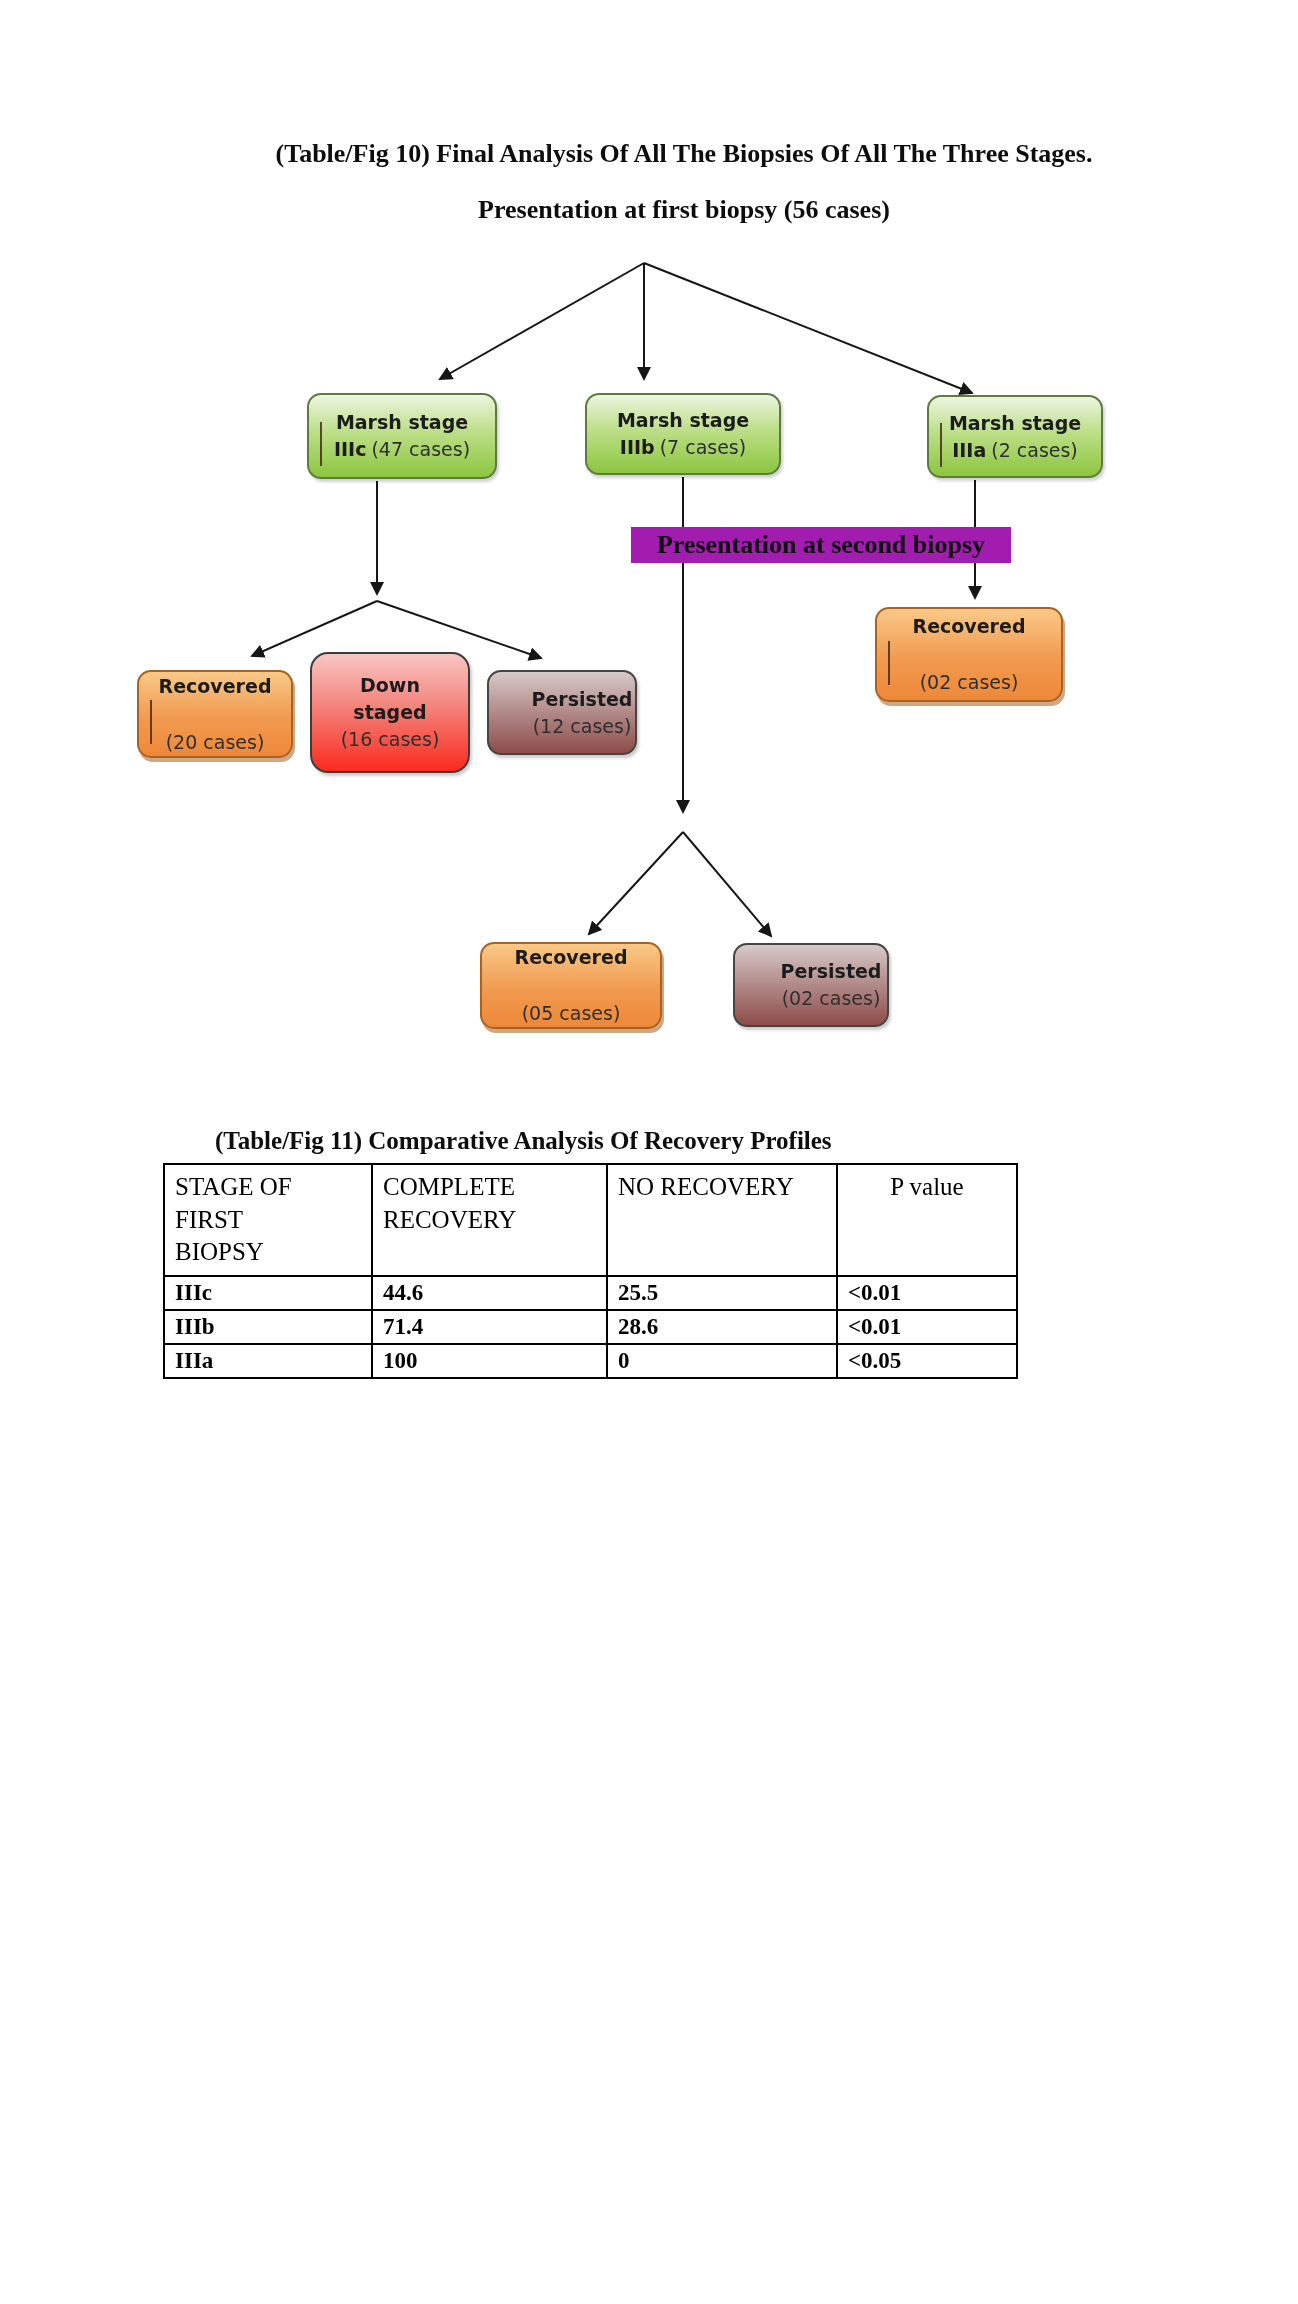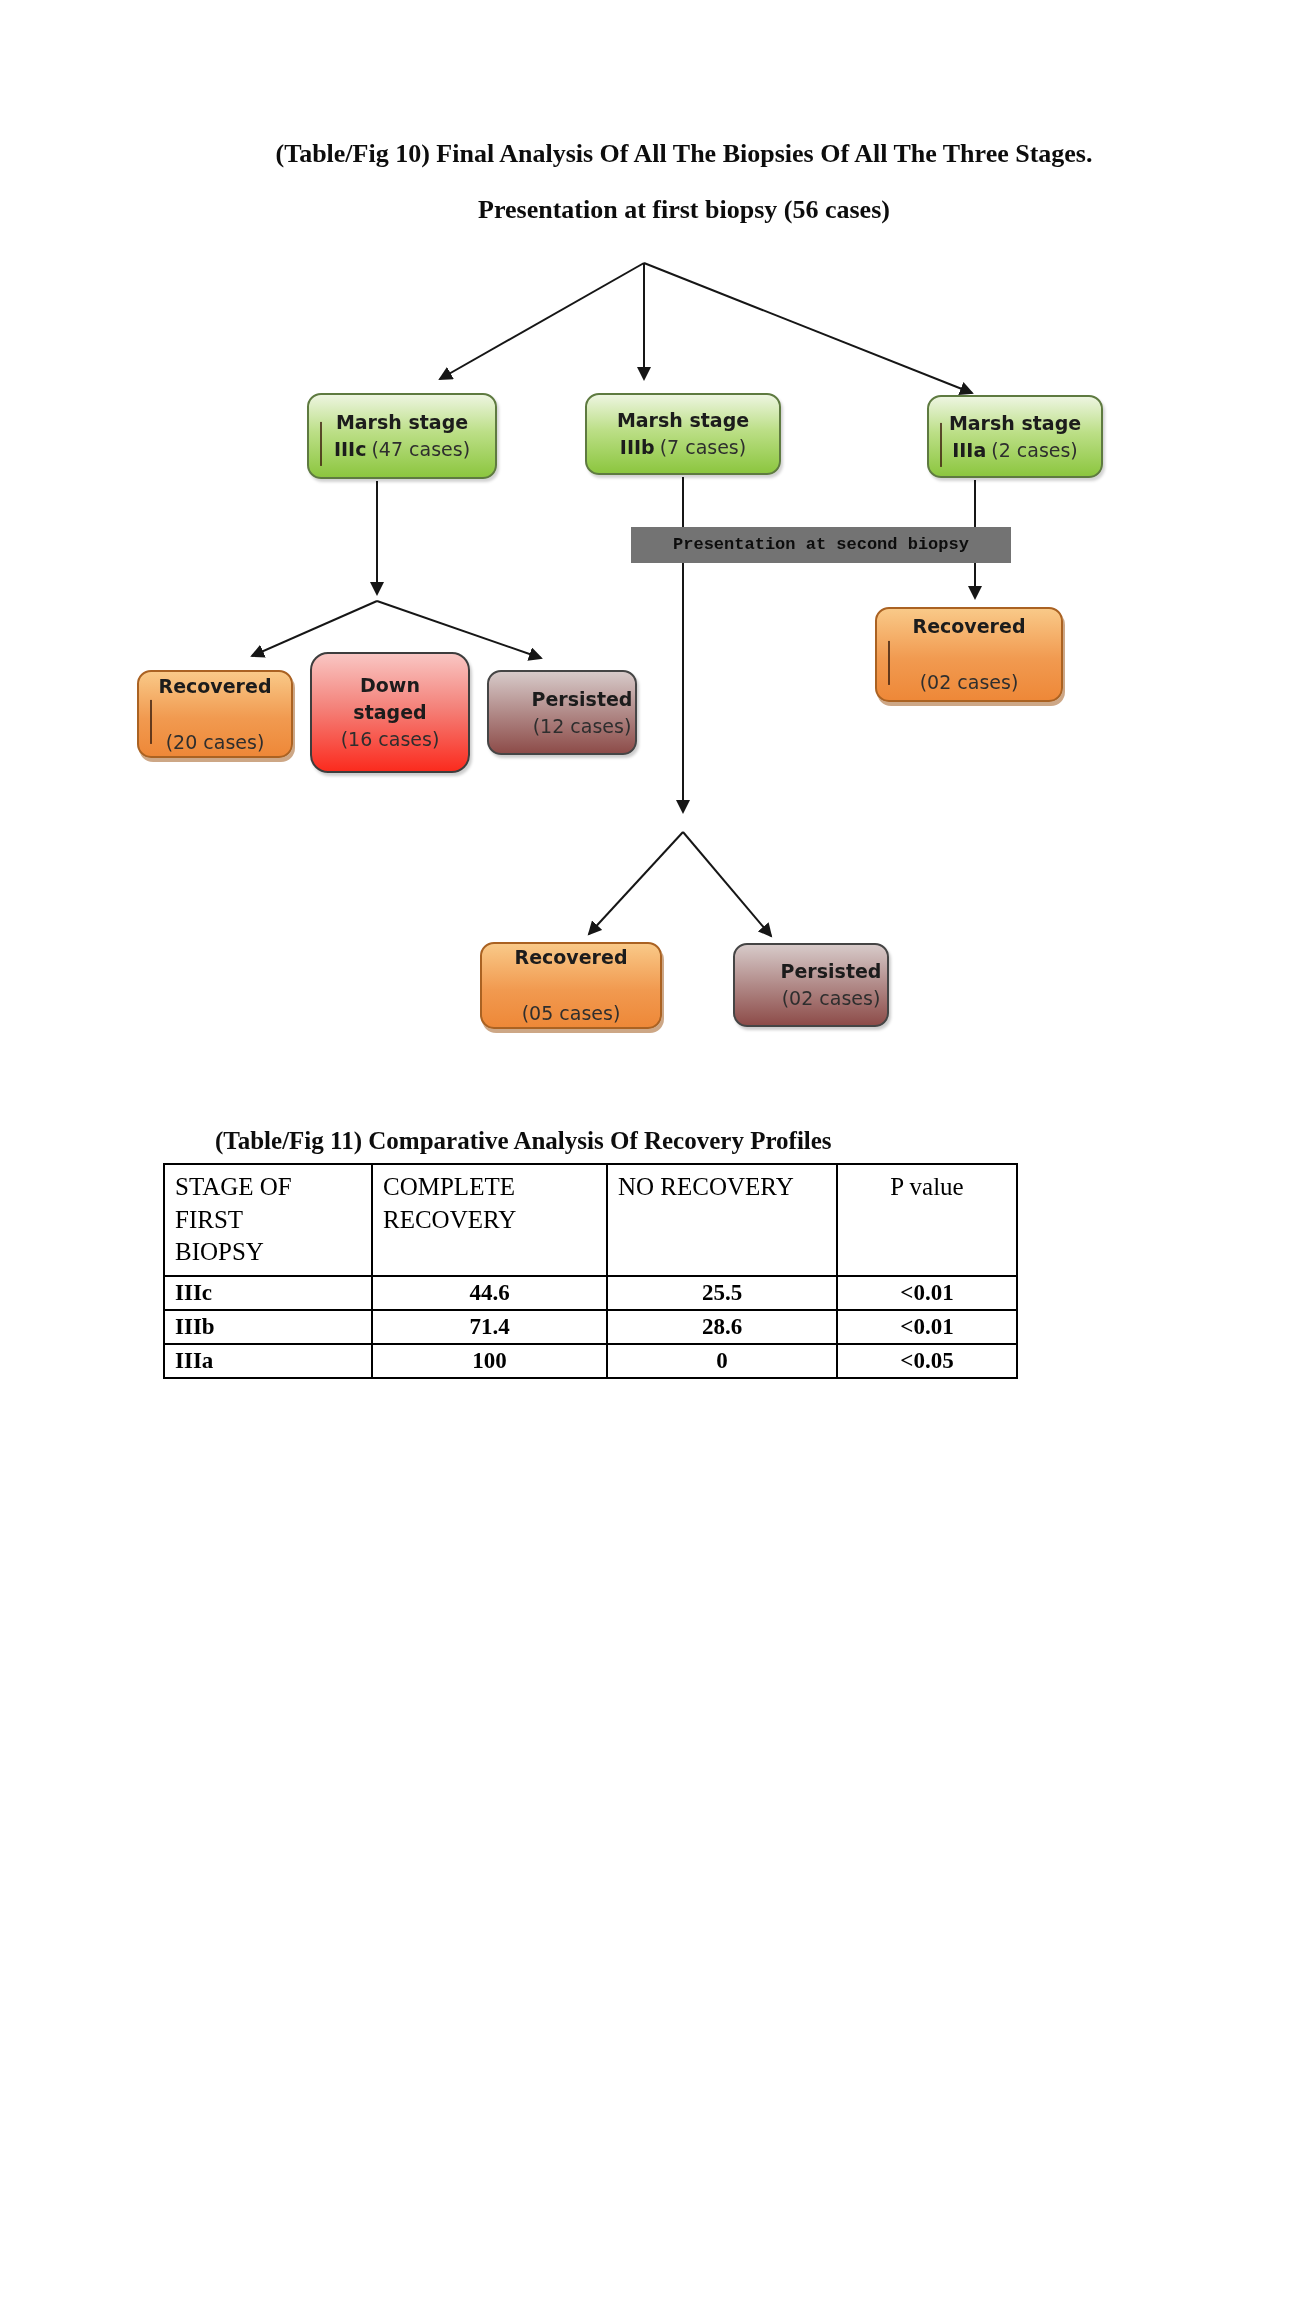--- a/index.html
+++ b/index.html
@@ -5,22 +5,22 @@
   html,body{margin:0;padding:0;background:#ffffff;}
   .page{position:relative;width:1298px;height:2304px;background:#fff;overflow:hidden;
         font-family:"Liberation Serif",serif;color:#111;}
   .title{position:absolute;left:0;width:1298px;text-align:center;
          font-weight:bold;font-size:26px;line-height:1.25;color:#0d0d0d;margin-left:35px;}
   .t1{top:138px;}
   .t2{top:194px;}
   .t3{position:absolute;left:215px;top:1127px;font-weight:bold;font-size:25px;color:#0d0d0d;}
   .svglayer{position:absolute;left:0;top:0;z-index:1;}
   .second-label{position:absolute;left:631px;top:527px;width:380px;z-index:2;
-                background:#737373;text-align:center;font-weight:bold;font-size:17px;
-                line-height:36px;color:#0d0d0d;font-family:Liberation Mono, monospace;}
+                background:#a21caf;text-align:center;font-weight:bold;font-size:26px;
+                line-height:36px;color:#0d0d0d;}
   .node{position:absolute;z-index:2;display:flex;flex-direction:column;justify-content:center;
         align-items:center;text-align:center;border-radius:14px;
         font-family:"DejaVu Sans","Liberation Sans",sans-serif;
         font-size:19px;line-height:27px;color:#1c1c1c;box-sizing:border-box;padding:4px 8px;}
   .node .b{font-weight:bold;}
   .node .r{font-weight:normal;color:#2e2e2e;}
   .node .l2 .b{margin-right:5px;}
   .node .l2{white-space:nowrap;}
   .green{background:linear-gradient(#edf5e0,#bcdf87 45%,#8cc63f);
          border:2px solid #5e7a40;box-shadow:2px 3px 3px rgba(0,0,0,.18);}
@@ -34,21 +34,21 @@
                  width:2px;height:44px;background:rgba(64,34,16,.8);}
   .wrapbox{display:block;padding:0 18px;}
   table.tbl{position:absolute;left:163px;top:1163px;width:853px;z-index:2;
             border-collapse:collapse;table-layout:fixed;background:#fff;
             font-family:"Liberation Serif",serif;color:#000;}
   .tbl th,.tbl td{border:2px solid #000;overflow:hidden;}
   .tbl th{font-size:25px;font-weight:normal;text-align:left;vertical-align:top;
           padding:6px 10px;line-height:1.3;height:86px;margin-top:6px;}
   .tbl th.c{text-align:center;}
   .tbl th.stage-h{padding-right:36px;}
-  .tbl td{font-size:23px;font-weight:bold;height:30px;padding:1px 10px;text-align:center;}
+  .tbl td{font-size:23px;font-weight:bold;height:30px;padding:1px 10px;}
   .tbl td.l{text-align:left;}
 </style>
 </head>
 <body>
 
 <div class="page">
 
   <div class="title t1">(Table/Fig 10) Final Analysis Of All The Biopsies Of All The Three Stages.</div>
   <div class="title t2">Presentation at first biopsy (56 cases)</div>
 

